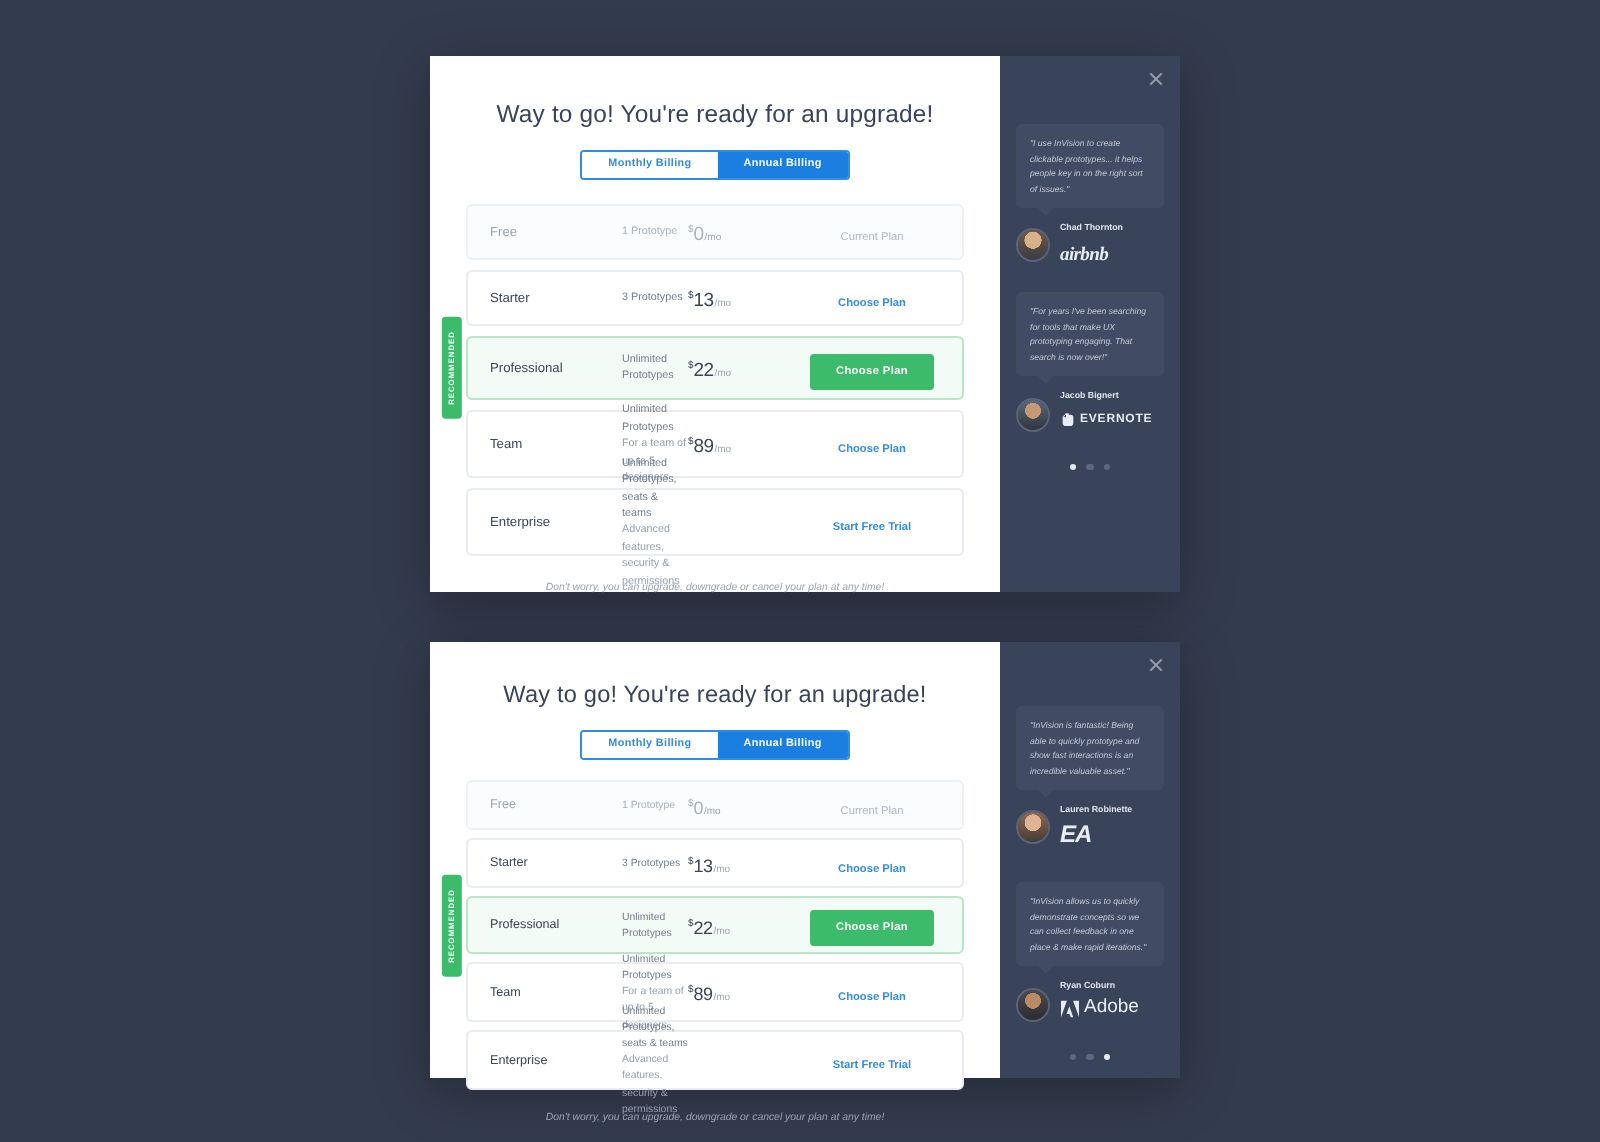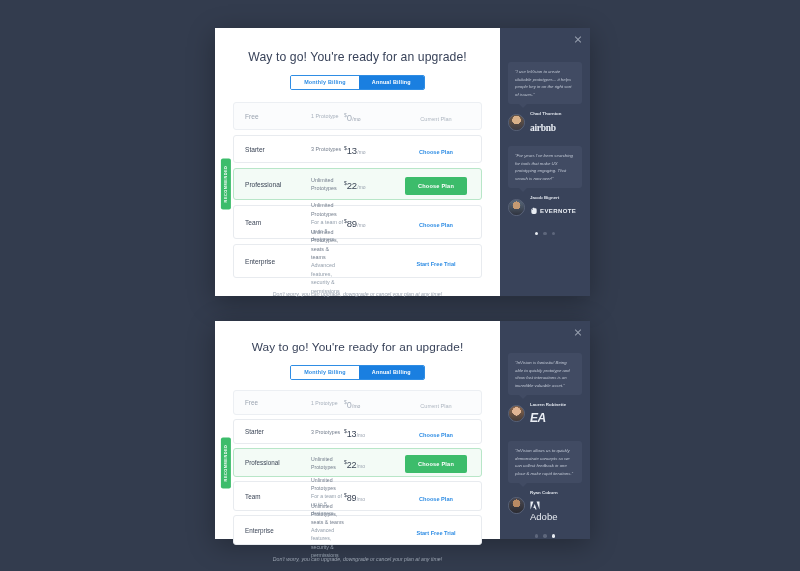--- a/index.html
+++ b/index.html
@@ -122,28 +122,28 @@
   .av-b { background: radial-gradient(circle at 50% 36%, #c59a72 0 32%, transparent 33%),
                      linear-gradient(#5a6a7c, #30343f); }
   .av-c { background: radial-gradient(circle at 50% 36%, #e0b493 0 34%, transparent 35%),
                      linear-gradient(#8e6a4f, #453b38); }
   .av-d { background: radial-gradient(circle at 50% 36%, #b98a63 0 32%, transparent 33%),
                      linear-gradient(#4c4a52, #2b2b31); }
 
   .who { min-width: 0; }
   .who .nm { font-size: 4.4px; font-weight: 700; color: #dfe4ec; line-height: 1.2; }
   .who .brand { margin-top: 2px; color: #e9edf3; line-height: 1; white-space: nowrap; }
-  .brand-airbnb { font-family: "Liberation Serif", serif; 
+  .brand-airbnb { font-family: "Liberation Serif", serif; font-style: italic;
                   font-size: 9.5px; font-weight: 700; letter-spacing: -.3px; }
   .brand-evernote { font-size: 6px; font-weight: 700; letter-spacing: .4px;
                     display: inline-flex; align-items: center; gap: 2px; }
   .brand-ea { font-size: 12px; font-weight: 700; font-style: italic;
               letter-spacing: -.5px; display: inline-flex; align-items: center; gap: 2px; }
   .brand-adobe { font-size: 9.5px; font-weight: 400; display: inline-flex;
-                 align-items: flex-start; gap: 2px; flex-direction: column; }
+                 align-items: flex-end; gap: 2px; }
   .glyph { flex: none; }
 
   .dots { display: flex; justify-content: center; gap: 5px; margin-top: 13px; }
   .dot { width: 3.4px; height: 3.4px; border-radius: 50%; background: #5e677c; }
   .dot.active { background: #e7ebf1; }
 </style>
 </head>
 <body>
 
 <div class="canvas">

